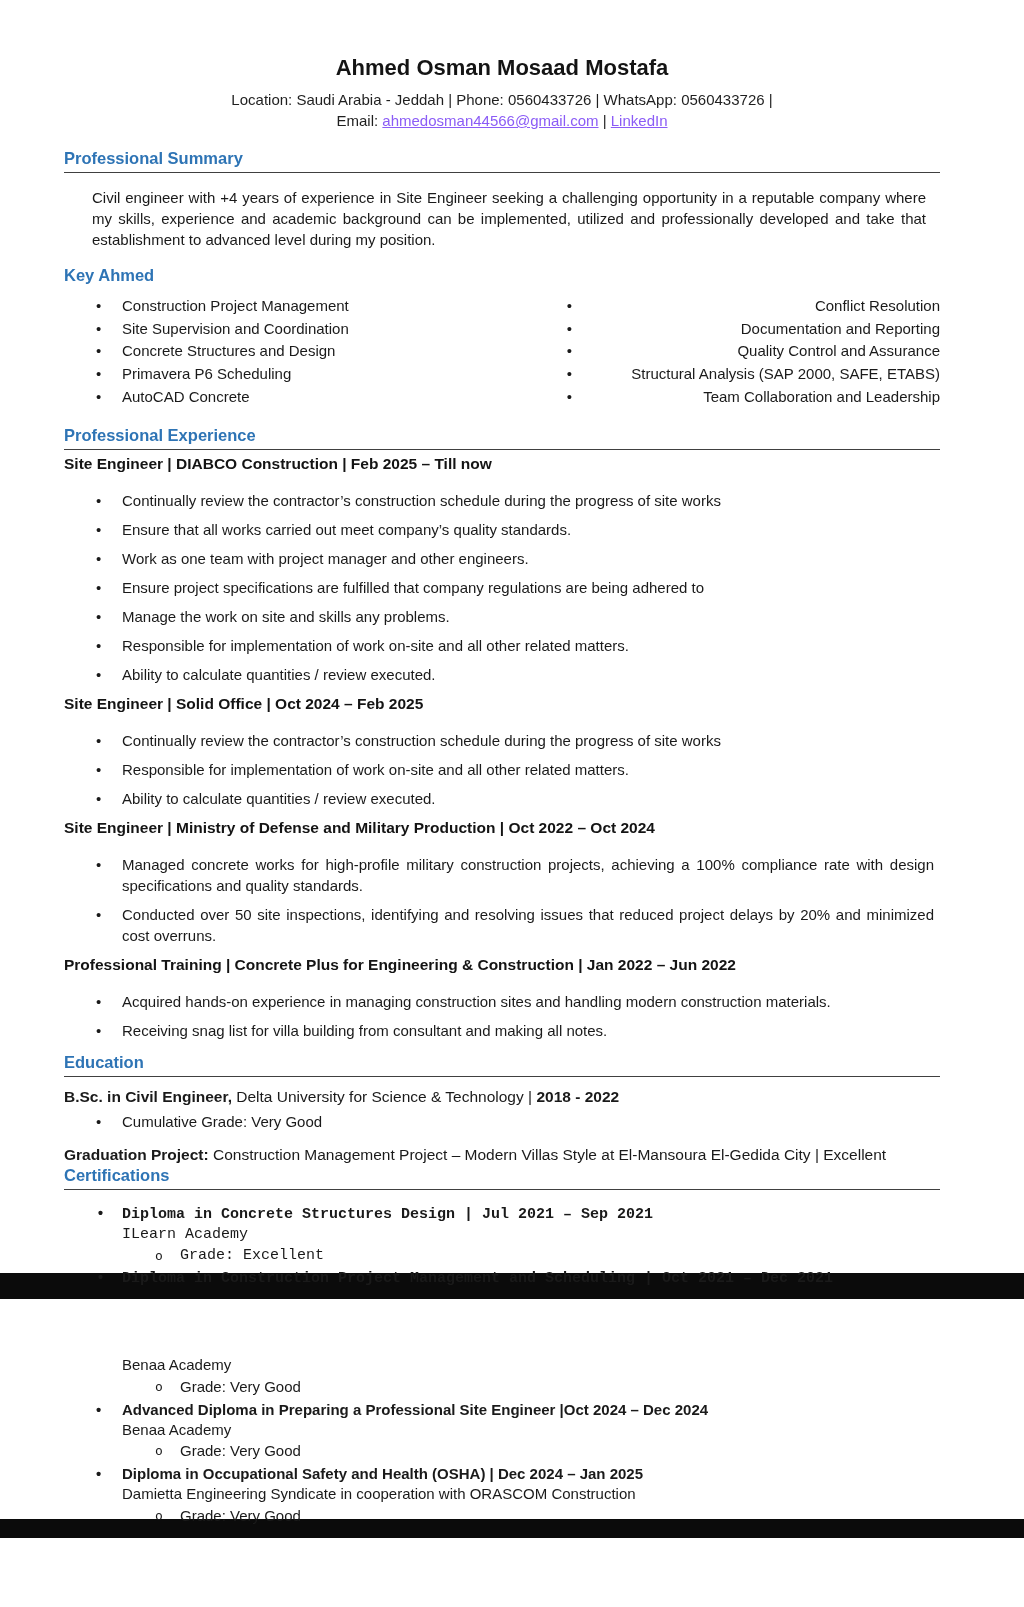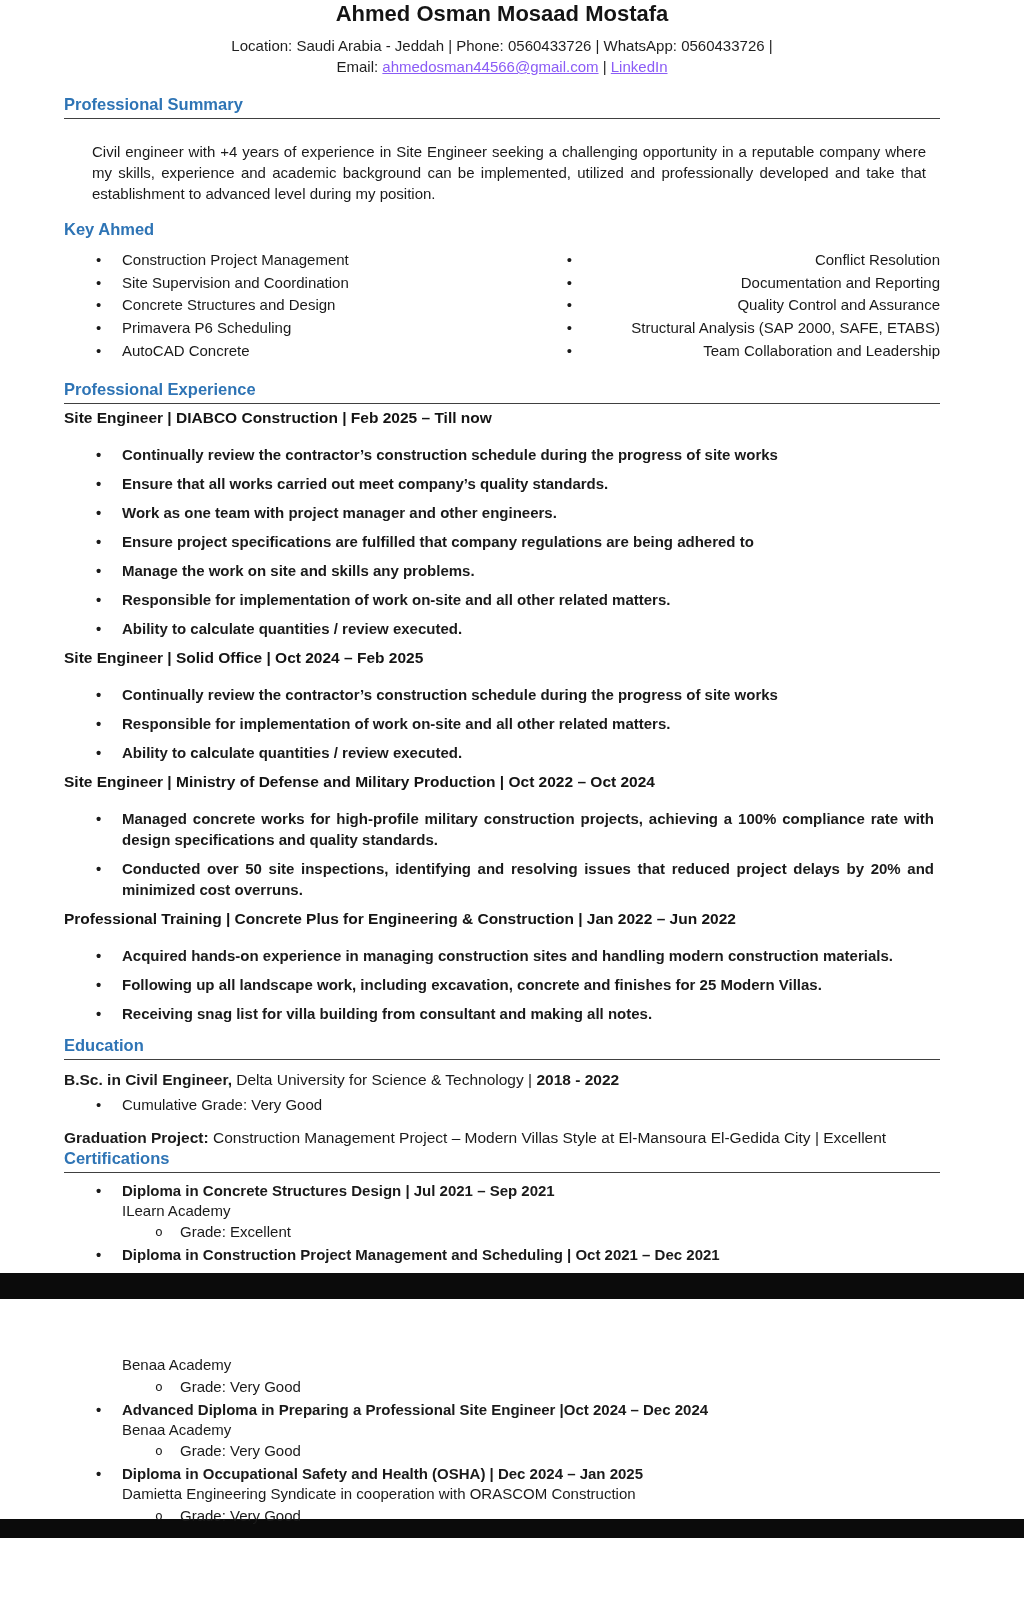--- a/index.html
+++ b/index.html
@@ -2,71 +2,71 @@
 <html><head>
 <meta charset="utf-8">
 <style>
   * { margin:0; padding:0; box-sizing:border-box; }
   html,body { background:#ffffff; }
   body { font-family:"Liberation Sans", sans-serif; color:#1a1a1a; }
 
   .canvas { width:1024px; height:1607px; overflow:hidden; background:#ffffff; }
 
   .page { background:#ffffff; padding-left:64px; padding-right:84px; }
-  .page1 { height:1273px; }
+  .page1 { height:1273px; padding-top:54px; }
   .page2 { height:220px; padding-top:56px; }
 
   .page-gap { width:1024px; height:26px; background:#0b0b0b; }
   .page-gap.bottom { height:19px; }
 
   
   .name { text-align:center; font-size:22px; line-height:28px; font-weight:700; color:#141414; margin-bottom:7px; }
   .contact { text-align:center; font-size:15px; line-height:21px; color:#1f1f1f; }
   .link { color:#8b5cf6; text-decoration:underline; cursor:pointer; }
 
   
   .section-title { font-size:16.5px; line-height:21px; font-weight:700; color:#2E74B5; }
   .ruled { border-bottom:1px solid #404040; padding-bottom:3px; }
   .mt-summary { margin-top:17px; }
   .mt-skills  { margin-top:15px; }
   .mt-exp     { margin-top:16px; }
   .mt-edu     { margin-top:11px; }
   .mt-cert    { margin-top:0; }
 
-  .summary-text { margin-top:22px; padding-left:28px; padding-right:14px;
+  .summary-text { margin-top:14px; padding-left:28px; padding-right:14px;
                   font-size:15px; line-height:21px; text-align:justify; }
 
   
   .skills-cols { display:flex; margin-top:9px; }
   .skills-col.left  { width:462px; flex:0 0 462px; }
   .skills-col.right { flex:1;text-align:right; }
 
   
   .li { position:relative; padding-left:58px; font-size:15px; line-height:21px; }
   .marker { position:absolute; left:32px; top:0; width:14px; display:inline-block; }
   .marker.dot::before { content:"\2022"; font-size:15px; }
   .marker.circle { left:91px; font-family:"DejaVu Sans Mono", monospace; font-size:13px; }
   .marker.circle::before { content:"o"; }
 
   .skill { line-height:22.7px; }
 
   .job { margin-top:3px; }
   .job-heading { font-size:15.5px; line-height:21px; font-weight:700; color:#141414; margin-bottom:4px; }
   .li.exp { margin-bottom:8px; text-align:justify; padding-right:6px; }
-  .exp-list { margin-top:16px;font-weight:bold; }
+  .exp-list { margin-top:16px; }
 
   
   .degree-line { margin-top:9px; font-size:15.5px; line-height:21px; }
   .degree-line .b { font-weight:700; }
   .li.edu { margin-top:4px; }
   .project-line { margin-top:12px; font-size:15.5px; line-height:21px; }
   .project-line .b { font-weight:700; }
 
   
-  .cert-list { margin-top:7px; }
+  .cert-list { margin-top:14px;font-family:Liberation Mono, monospace; }
   .li.cert { font-weight:700; }
   .li.cert.gap { margin-top:1px; }
   .org-line { padding-left:58px; font-size:15px; line-height:20.5px; }
   .li.sub { padding-left:116px; line-height:22px; }
 </style>
 </head>
 <body>
 
 <div class="canvas">
 
@@ -133,21 +133,20 @@
       <div class="exp-list">
         <div class="li exp"><span class="marker dot"></span><span>Managed concrete works for high-profile military construction projects, achieving a 100% compliance rate with design specifications and quality standards.</span></div>
         <div class="li exp"><span class="marker dot"></span><span>Conducted over 50 site inspections, identifying and resolving issues that reduced project delays by 20% and minimized cost overruns.</span></div>
       </div>
     </div>
 
     <div class="job">
       <h3 class="job-heading">Professional Training | Concrete Plus for Engineering &amp; Construction | Jan 2022 – Jun 2022</h3>
       <div class="exp-list">
         <div class="li exp"><span class="marker dot"></span><span>Acquired hands-on experience in managing construction sites and handling modern construction materials.</span></div>
-        <div class="li exp"><span class="marker dot"></span><span>Following up all landscape work, including excavation, concrete and finishes for 25 Modern Villas.</span></div>
         <div class="li exp"><span class="marker dot"></span><span>Receiving snag list for villa building from consultant and making all notes.</span></div>
       </div>
     </div>
 
     <h2 class="section-title ruled mt-edu">Education</h2>
     <p class="degree-line">
       <span class="b">B.Sc. in Civil Engineer,</span>
       <span>Delta University for Science &amp; Technology |</span>
       <span class="b">2018 - 2022</span>
     </p>

